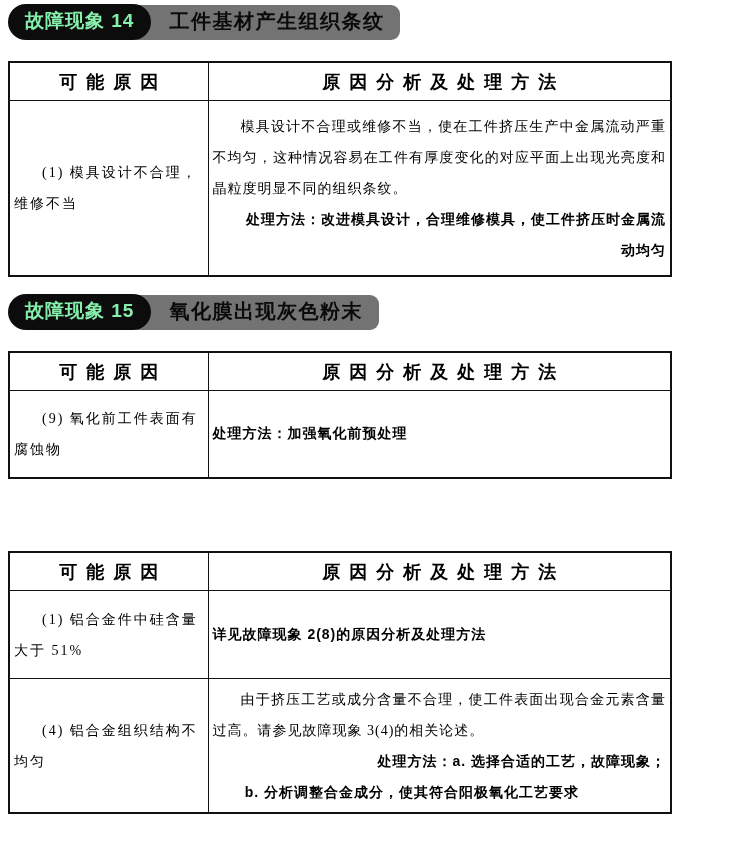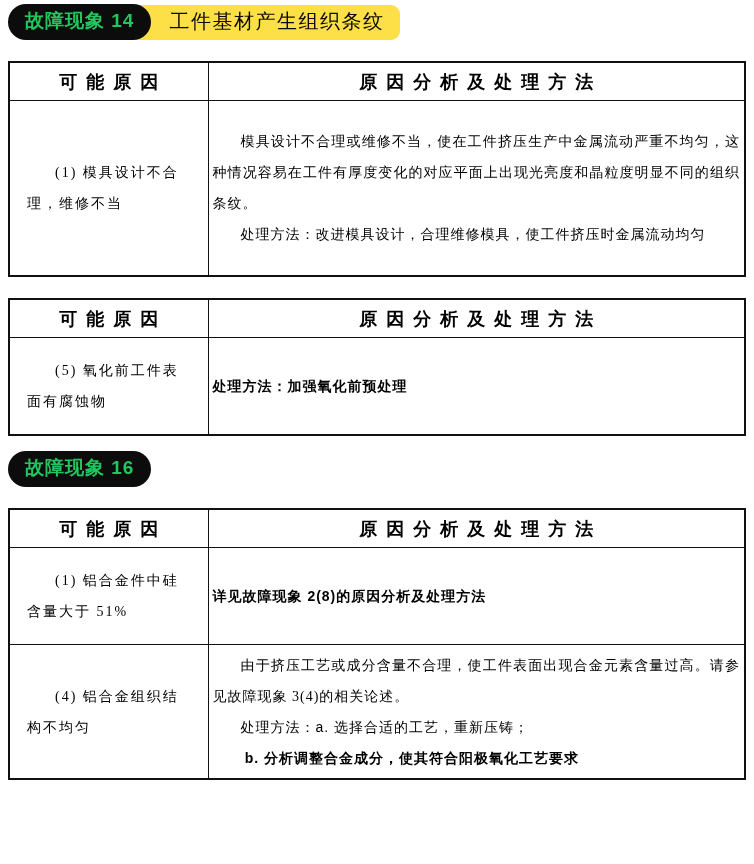--- a/index.html
+++ b/index.html
@@ -8,60 +8,60 @@
     font-family:"Liberation Serif","DejaVu Serif",serif;
     color:#000;
     overflow:hidden;
   }
   .page{padding:4px 8px 0 8px;}
   
   .section-header{display:flex;align-items:center;position:relative;height:36px;}
   .sec2 .section-header{margin-top:17px;}
   .sec3 .section-header{margin-top:15px;}
   .badge{
-    background:#0c0c0c;color:#22c55e;
+    background:#0c0c0c;color:#86efac;
     font-family:"Liberation Sans","DejaVu Sans",sans-serif;
     font-weight:bold;font-size:19px;letter-spacing:1px;
     padding:4px 17px 6px 17px;border-radius:18px;
     position:relative;z-index:2;white-space:nowrap;
   }
   .title-chip{
-    background:#fde047;border-radius:9px;
+    background:#737373;border-radius:9px;
     margin-left:-22px;padding:3px 16px 5px 40px;
     font-family:"Liberation Sans","DejaVu Sans",sans-serif;
-    font-weight:normal;font-size:20px;letter-spacing:1.5px;
+    font-weight:bold;font-size:20px;letter-spacing:1.5px;
     position:relative;z-index:1;white-space:nowrap;color:#0a0a0a;
   }
   
   table.fault-table{
     border-collapse:collapse;table-layout:fixed;
-    width:738px;margin-top:21px;
+    width:664px;margin-top:21px;
     border:2.5px solid #111;
   }
   .fault-table th,.fault-table td{border:1.6px solid #111;}
   .fault-table th{
     height:37px;
     font-family:"Liberation Sans","DejaVu Sans",sans-serif;
     font-weight:bold;font-size:18px;letter-spacing:0.5em;text-indent:0.5em;
     text-align:center;vertical-align:middle;padding:0;
   }
   .fault-table td{
     vertical-align:middle;
     padding:4px 4px;
     font-size:14px;line-height:31px;
   }
-  td.cause-cell p{margin:13px;text-indent:2em;letter-spacing:2px;text-align:left;}
+  td.cause-cell p{margin:0;text-indent:2em;letter-spacing:2px;text-align:left;}
   td.analysis-cell p{margin:0;letter-spacing:1px;}
   .p-body{text-indent:2em;text-align:justify;}
   .p-method{
     font-family:"Liberation Sans","DejaVu Sans",sans-serif;
-    font-weight:normal;text-indent:2em;
+    font-weight:bold;text-indent:2em;text-align:right;
   }
   .p-method-flush{
-    font-family:Liberation Serif, serif;
+    font-family:Liberation Mono, monospace;
     font-weight:bold;text-indent:0;
   }
   .p-method-cont{
     font-family:"Liberation Sans","DejaVu Sans",sans-serif;
     font-weight:bold;text-indent:2.3em;
   }
   .p-ref{
     font-family:"Liberation Sans","DejaVu Sans",sans-serif;
     font-weight:bold;text-indent:0;
   }
@@ -101,47 +101,50 @@
           <td class="analysis-cell">
             <p class="p-body">模具设计不合理或维修不当，使在工件挤压生产中金属流动严重不均匀，这种情况容易在工件有厚度变化的对应平面上出现光亮度和晶粒度明显不同的组织条纹。</p>
             <p class="p-method"><span>处理方法：</span><span>改进模具设计，合理维修模具，使工件挤压时金属流动均匀</span></p>
           </td>
         </tr>
       </tbody>
     </table>
   </section>
 
   <section class="fault-section sec2">
+    <div class="section-header">
+      <span class="badge">故障现象 15</span>
+      <span class="title-chip">氧化膜出现灰色粉末</span>
+    </div>
     <table class="fault-table">
       <colgroup>
           <col style="width:199px">
           <col>
         </colgroup>
       <thead>
         <tr>
           <th>可能原因</th>
           <th>原因分析及处理方法</th>
         </tr>
       </thead>
       <tbody>
         <tr class="s2-r1">
           <td class="cause-cell">
-            <p>(5) 氧化前工件表面有腐蚀物</p>
+            <p>(9) 氧化前工件表面有腐蚀物</p>
           </td>
           <td class="analysis-cell">
             <p class="p-method-flush"><span>处理方法：</span><span>加强氧化前预处理</span></p>
           </td>
         </tr>
       </tbody>
     </table>
   </section>
 
   <section class="fault-section sec3">
     <div class="section-header">
-      <span class="badge">故障现象 16</span>
     </div>
     <table class="fault-table">
       <colgroup>
           <col style="width:199px">
           <col>
         </colgroup>
       <thead>
         <tr>
           <th>可能原因</th>
           <th>原因分析及处理方法</th>
@@ -155,21 +158,21 @@
           <td class="analysis-cell">
             <p class="p-ref">详见故障现象 2(8)的原因分析及处理方法</p>
           </td>
         </tr>
         <tr class="s3-r2">
           <td class="cause-cell">
             <p>(4) 铝合金组织结构不均匀</p>
           </td>
           <td class="analysis-cell">
             <p class="p-body">由于挤压工艺或成分含量不合理，使工件表面出现合金元素含量过高。请参见故障现象 3(4)的相关论述。</p>
-            <p class="p-method"><span>处理方法：</span><span>a. 选择合适的工艺，重新压铸；</span></p>
+            <p class="p-method"><span>处理方法：</span><span>a. 选择合适的工艺，故障现象；</span></p>
             <p class="p-method-cont">b. 分析调整合金成分，使其符合阳极氧化工艺要求</p>
           </td>
         </tr>
       </tbody>
     </table>
   </section>
 
 </div>
 
 </body></html>

